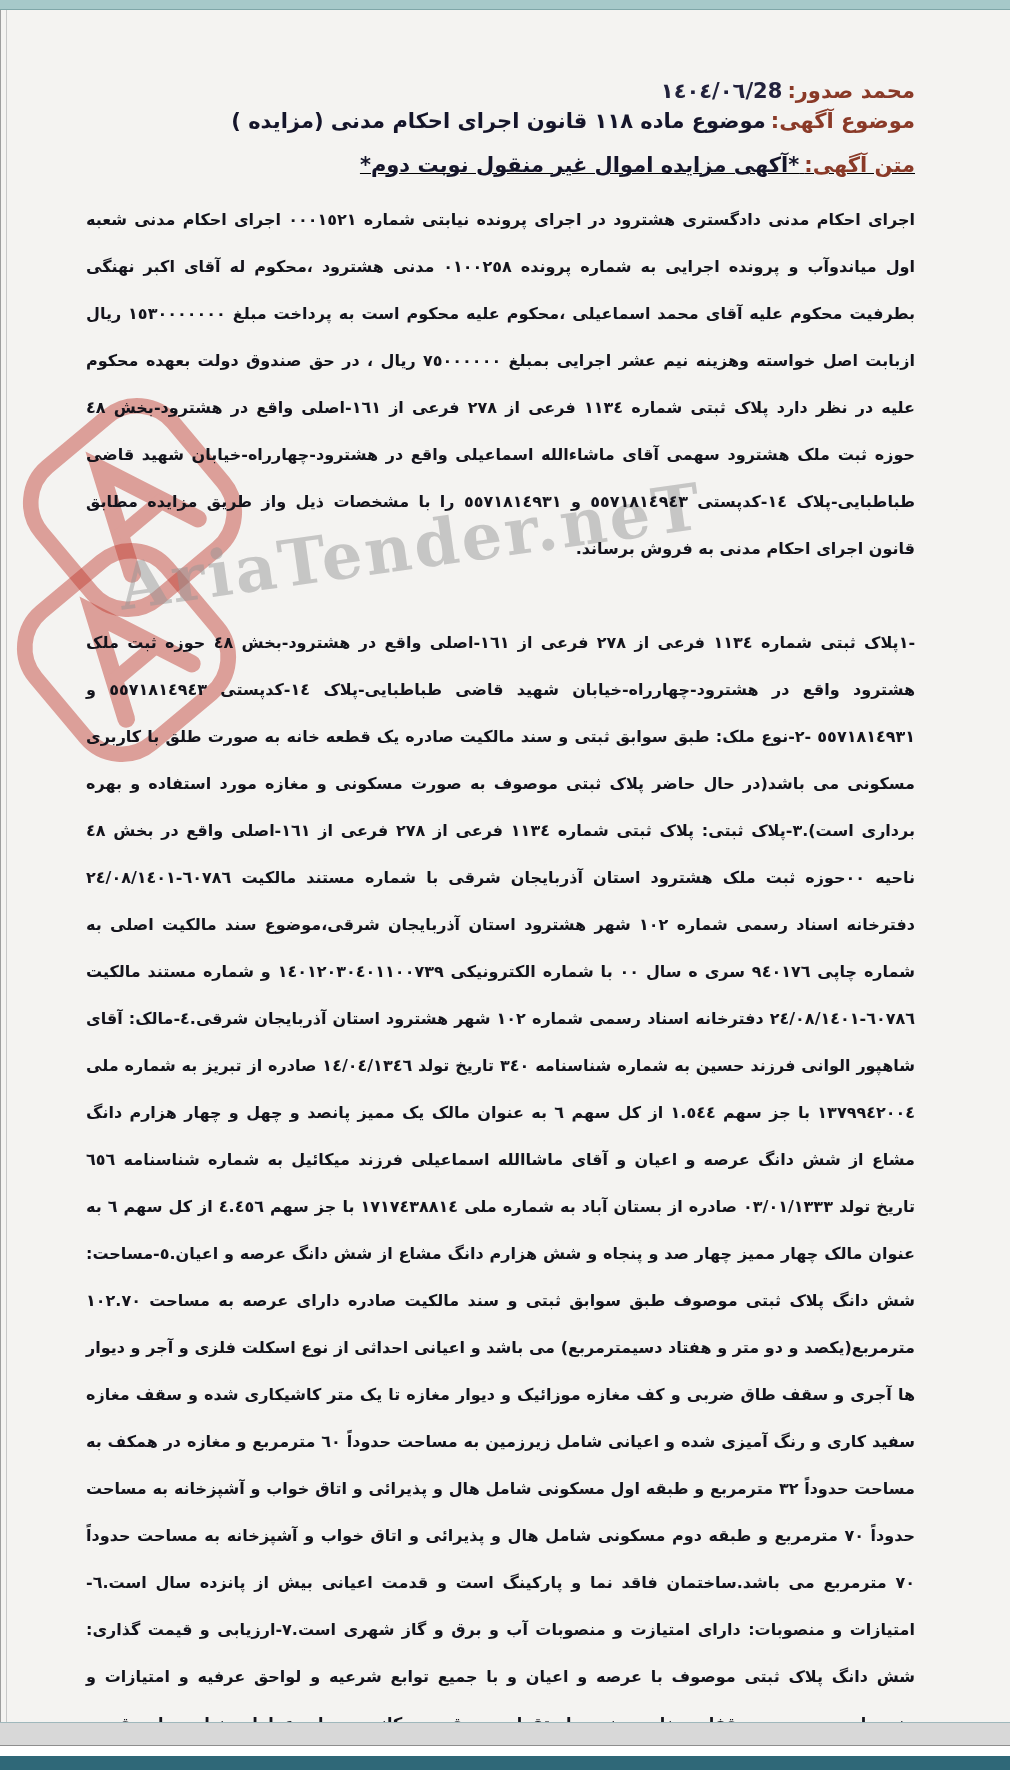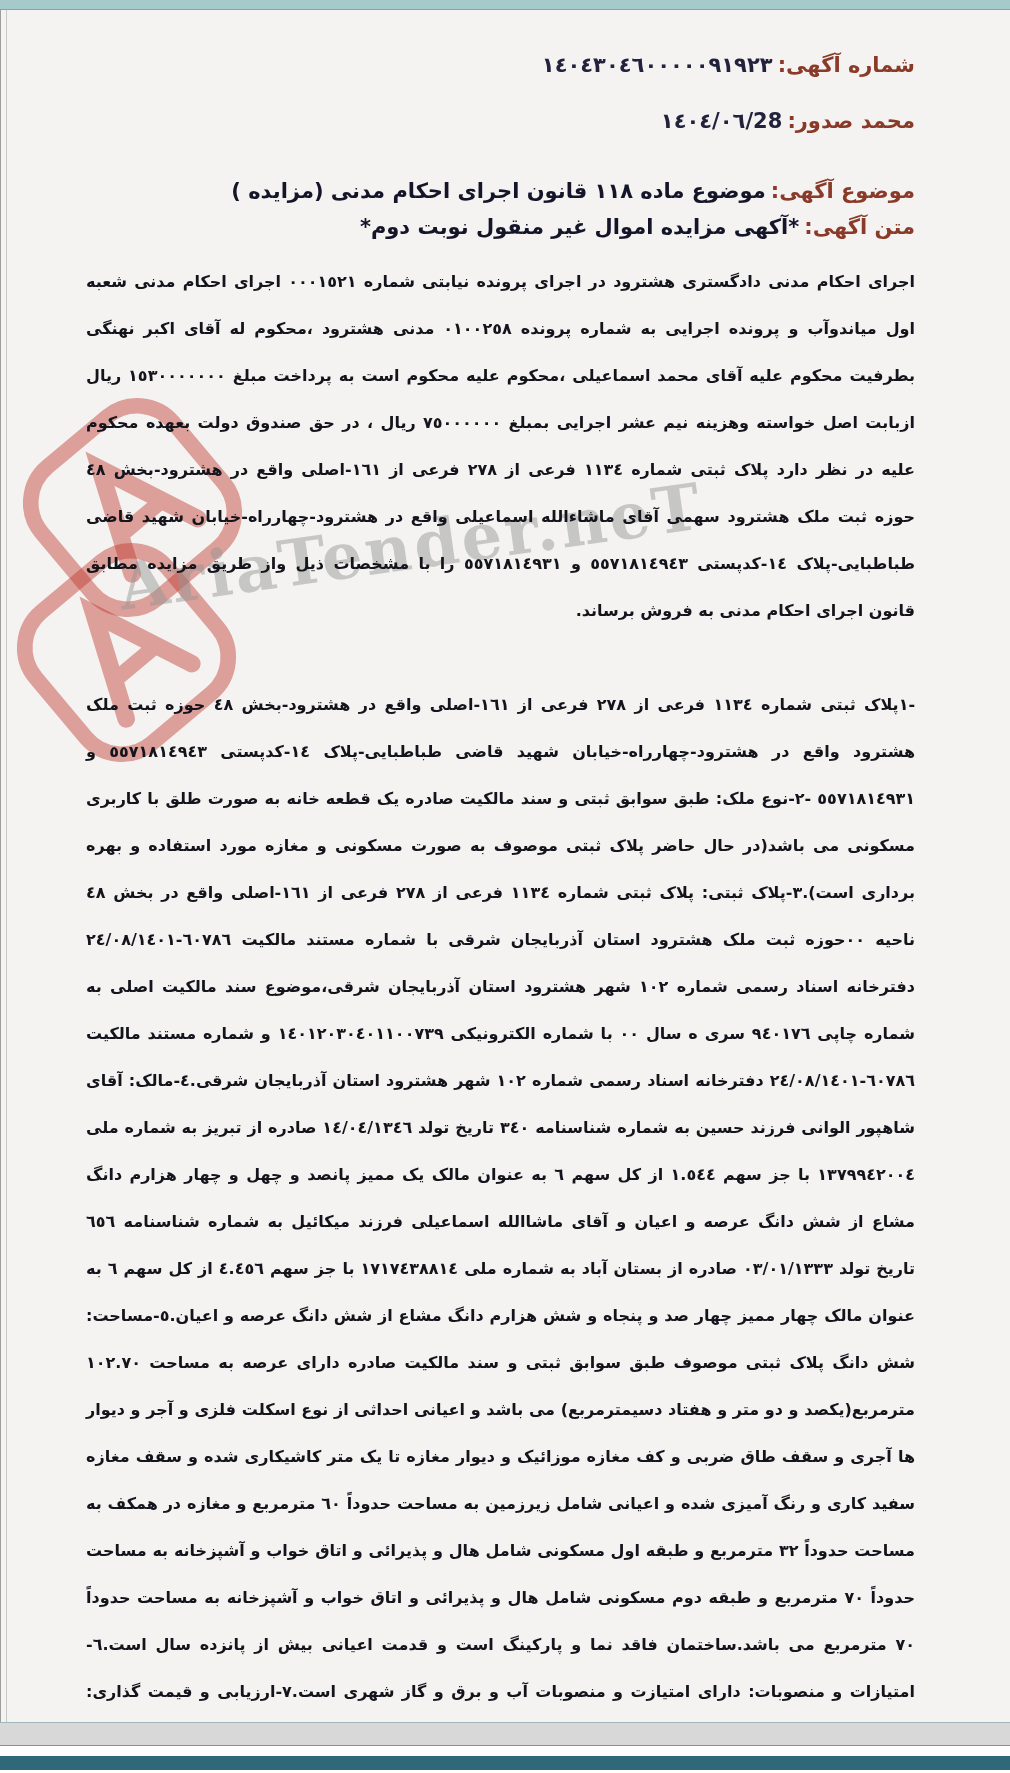--- a/index.html
+++ b/index.html
@@ -31,22 +31,22 @@
   .pair-left{flex:1 1 auto;}
   .flabel{
     color:#8a3a28;font-weight:bold;font-size:21px;line-height:30px;white-space:nowrap;
   }
   .fvalue{
     color:#22223c;font-weight:bold;font-size:21px;line-height:30px;
   }
   .fvalue.wrap{
     display:inline-block;width:368px;text-align:center;vertical-align:top;line-height:40px;
   }
-  .subject-row{margin-top:40px;}
-  .intro-row{margin-top:6px;}
+  .subject-row{}
+  .intro-row{margin-top:14px;text-decoration:underline;}
   .subject-row .fvalue,.intro-row .fvalue{color:#15152a;}
   
   .bodytext p{
     margin:0;color:#14141c;font-weight:bold;font-size:16px;line-height:47px;
     text-align:justify;
   }
   .bodytext p.p1{margin-top:16px;}
   .bodytext p + p{margin-top:47px;}
   
   .watermark{position:absolute;inset:0;z-index:1;pointer-events:none;}
@@ -88,24 +88,20 @@
       <rect x="6" y="6" width="88" height="88" rx="24" fill="none" stroke="currentColor" stroke-width="8"></rect>
       <path d="M28 76 L50 24 L72 76" fill="none" stroke="currentColor" stroke-width="9" stroke-linecap="round"></path>
       <path d="M35 57 L65 57" fill="none" stroke="currentColor" stroke-width="8"></path>
     </svg>
     <div class="wm-text">AriaTender.neT</div>
   </div>
 
   <div class="inner">
 
     <div class="hrow">
-      <div class="pair-right">
-        <span class="flabel">شماره آگهی:</span>
-        <span class="fvalue">١٤٠٤٣٠٤٦٠٠٠٠٠٩١٩٢٣</span>
-      </div>
     </div>
 
     <div class="hrow">
       <div class="pair-right">
         <span class="flabel">محمد صدور:</span>
         <span class="fvalue">١٤٠٤/٠٦/28</span>
       </div>
     </div>
 
     <div class="subject-row">

